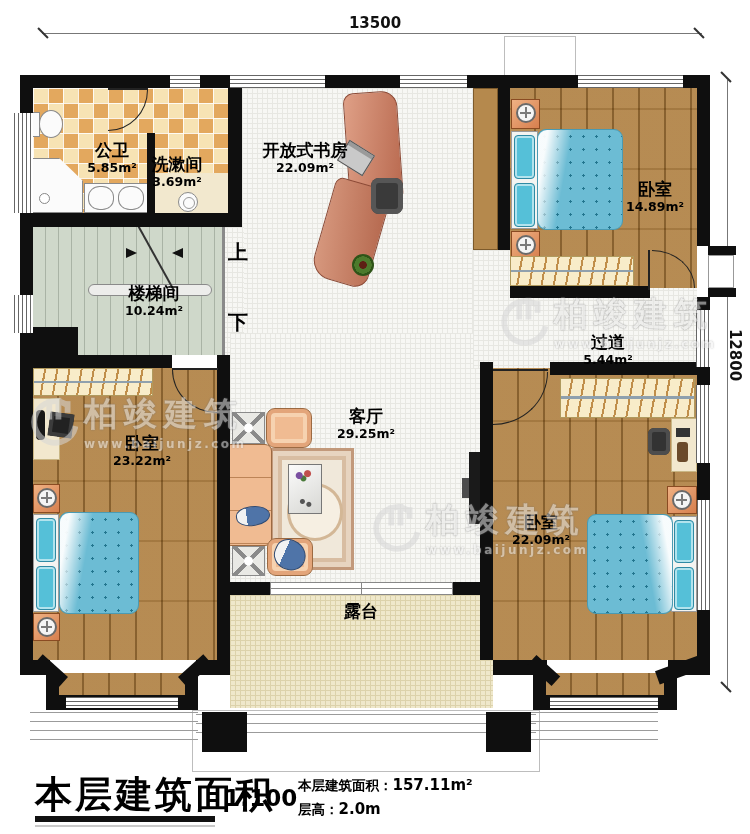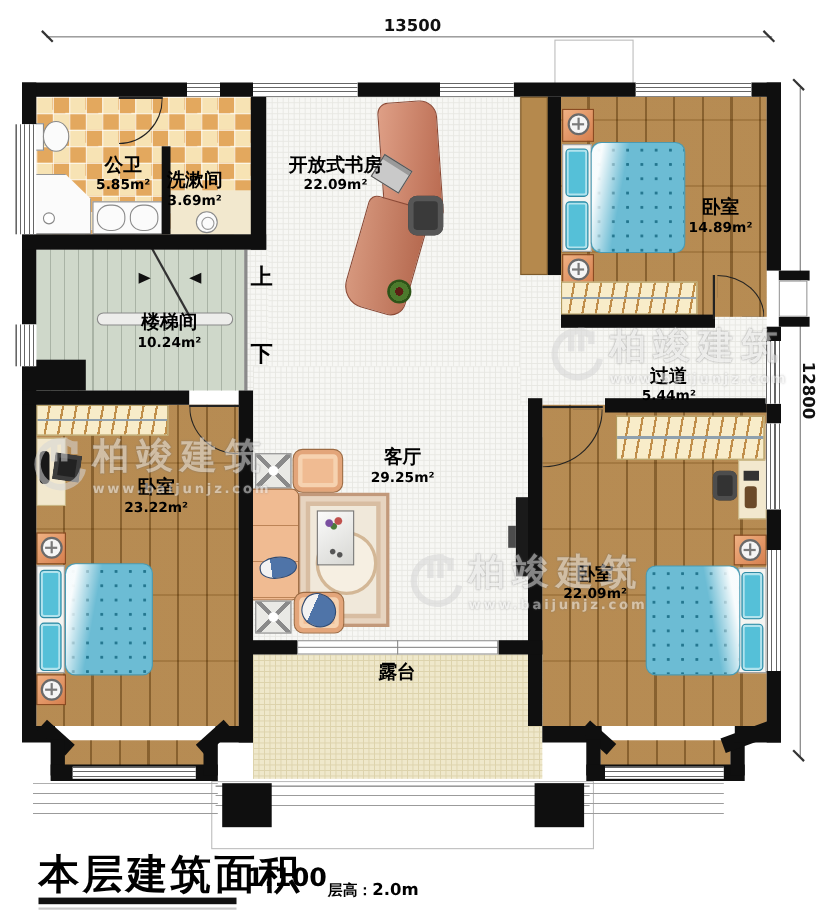--- a/index.html
+++ b/index.html
@@ -346,17 +346,20 @@
     <div>
       <div class="wm-brand">柏竣建筑</div>
       <div class="wm-url">www.baijunjz.com</div>
     </div>
   </div>
 
   <div class="title-big" style="left:35px;top:770px">本层建筑面积</div>
   <div class="abs" style="left:35px;top:816px;width:180px;height:6px;background:#111"></div>
   <div class="abs" style="left:35px;top:825px;width:180px;height:2px;background:#c9c9c9"></div>
   <div class="title-scale" style="left:224px;top:785px">1:100</div>
+  <div class="title-small" style="left:298px;top:776px">
+    <span>本层建筑面积：</span><span style="font-size:15px">157.11m²</span>
+  </div>
   <div class="title-small" style="left:298px;top:800px">
     <span>层高：</span><span style="font-size:15px">2.0m</span>
   </div>
 
 </div>
 
 </body></html>

